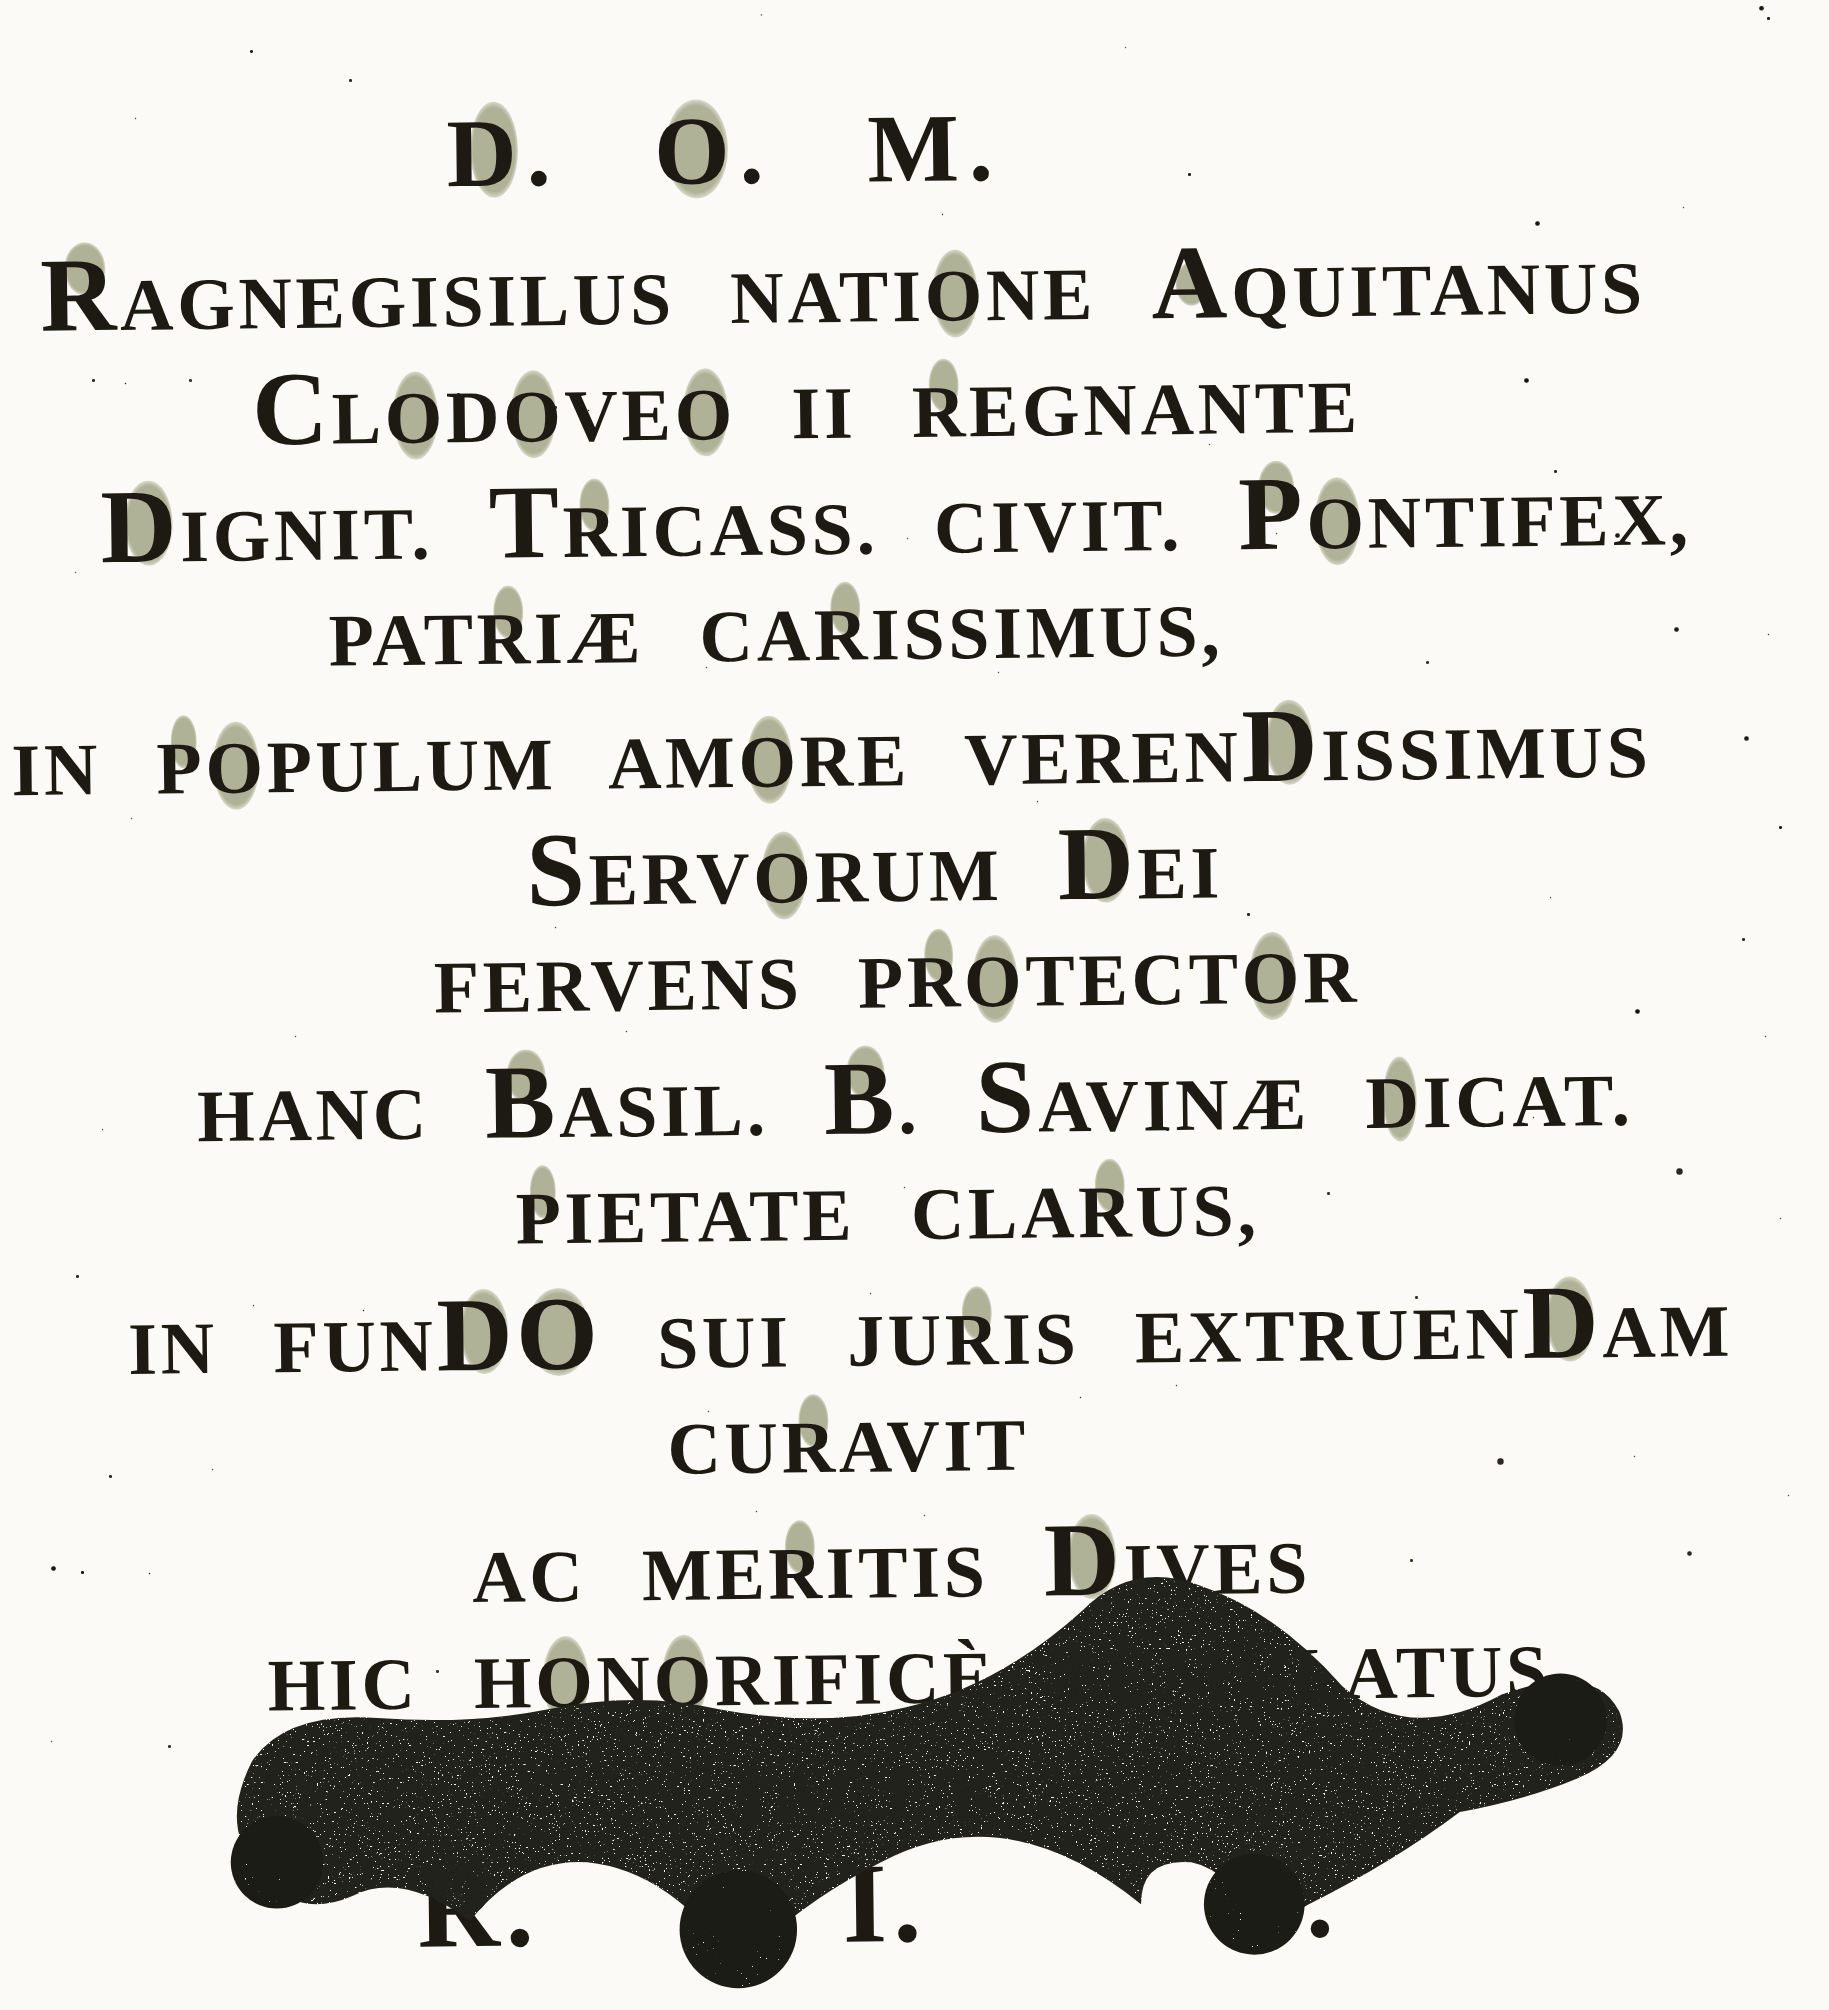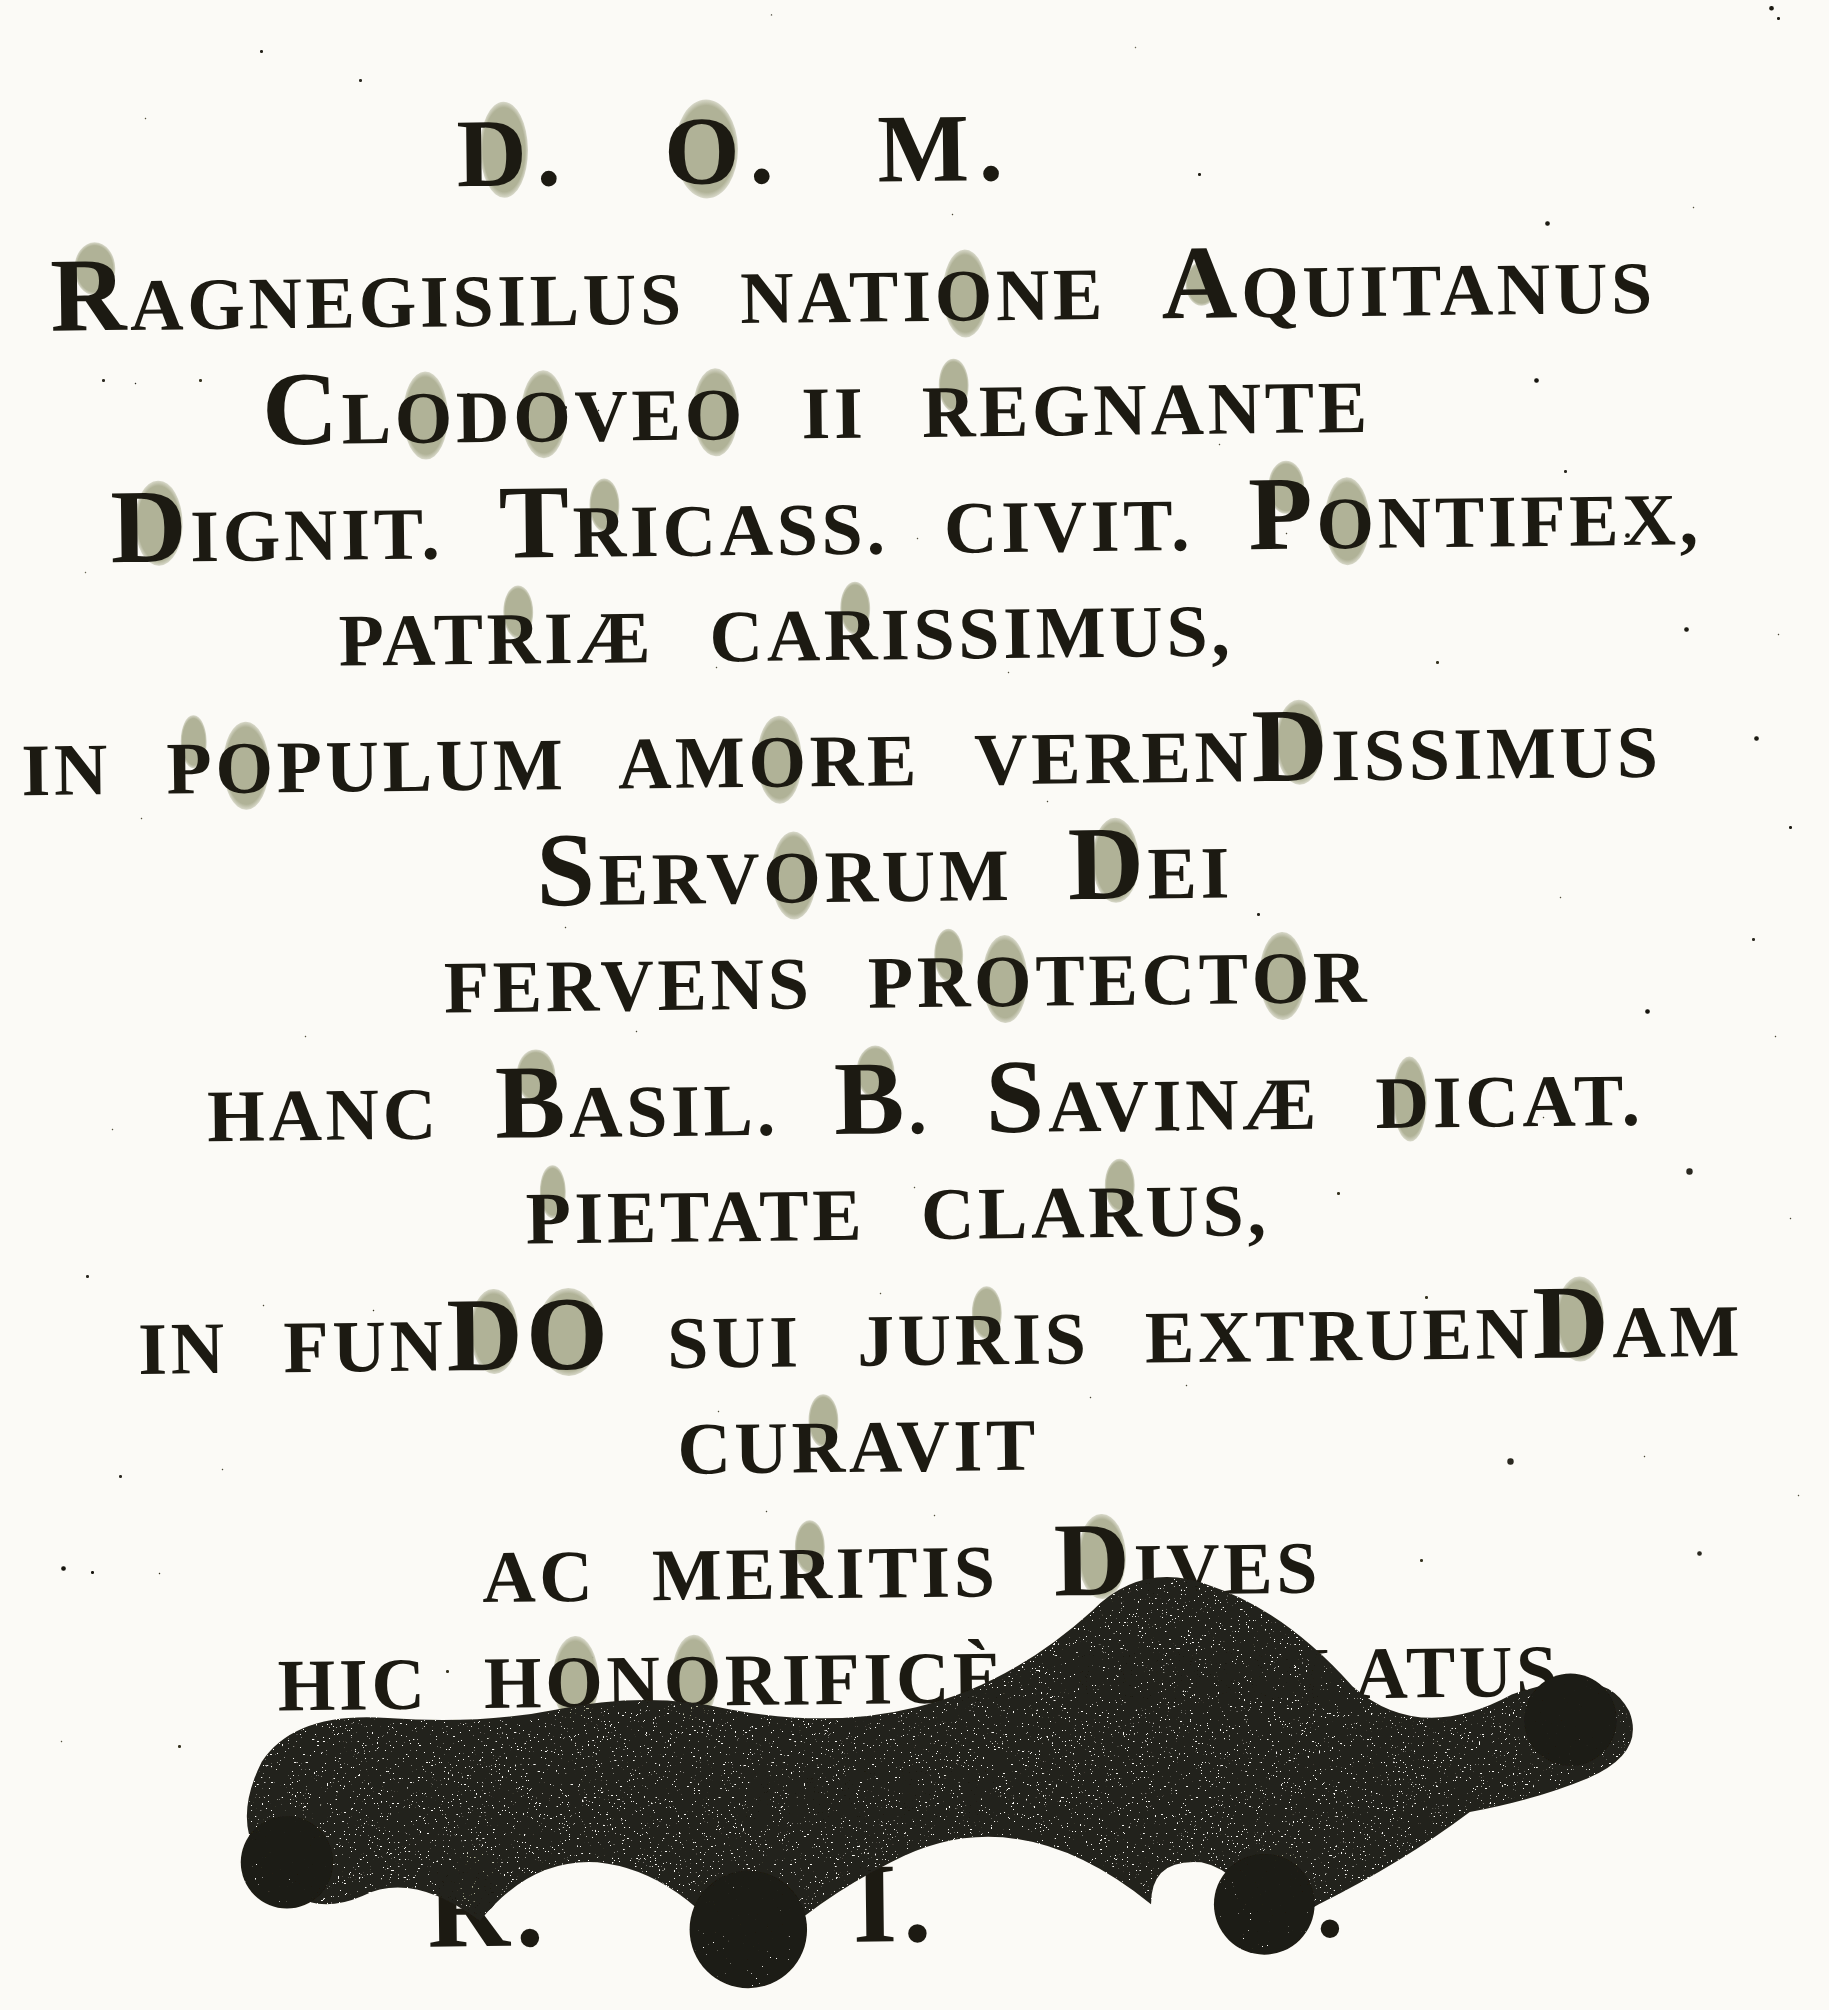--- a/index.html
+++ b/index.html
@@ -2,21 +2,21 @@
 <html style="font-size:13.4px"><head>
 <meta charset="utf-8">
 <style>
   html,body{margin:0;padding:0;}
   body{
     width:1829px;height:2010px;
     background:#fbfaf6;
     overflow:hidden;position:relative;
     font-family:"Liberation Serif","DejaVu Serif",serif;
   }
-  .page{position:absolute;inset:0;margin-left:10px;}
+  .page{position:absolute;inset:0;}
   
   .inscription{
     position:absolute;left:0;top:84px;width:1829px;
     transform:rotate(-0.65deg);
     color:#1c1a12;font-weight:bold;z-index:2;
   }
   .line{
     position:relative;z-index:0;
     text-align:center;white-space:nowrap;
     font-size:74px;height:116px;line-height:116px;

